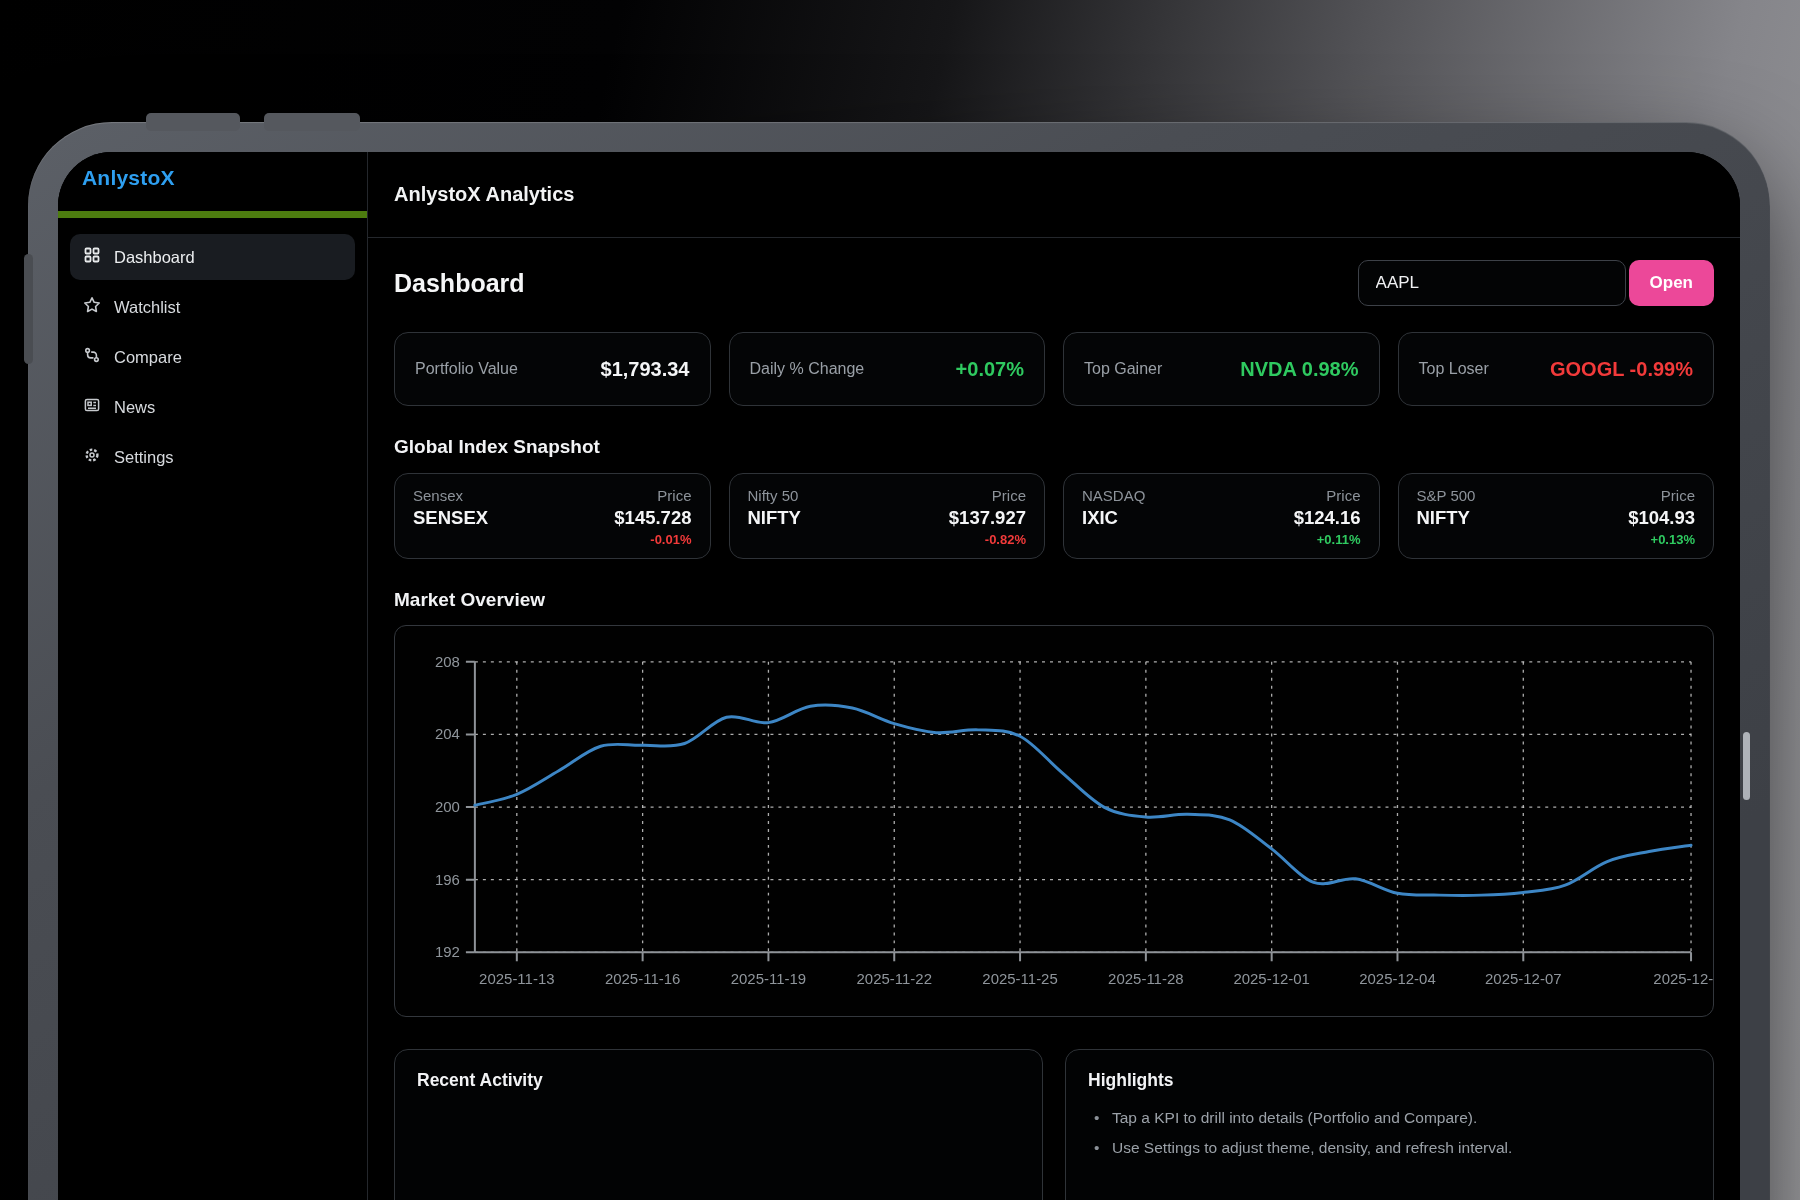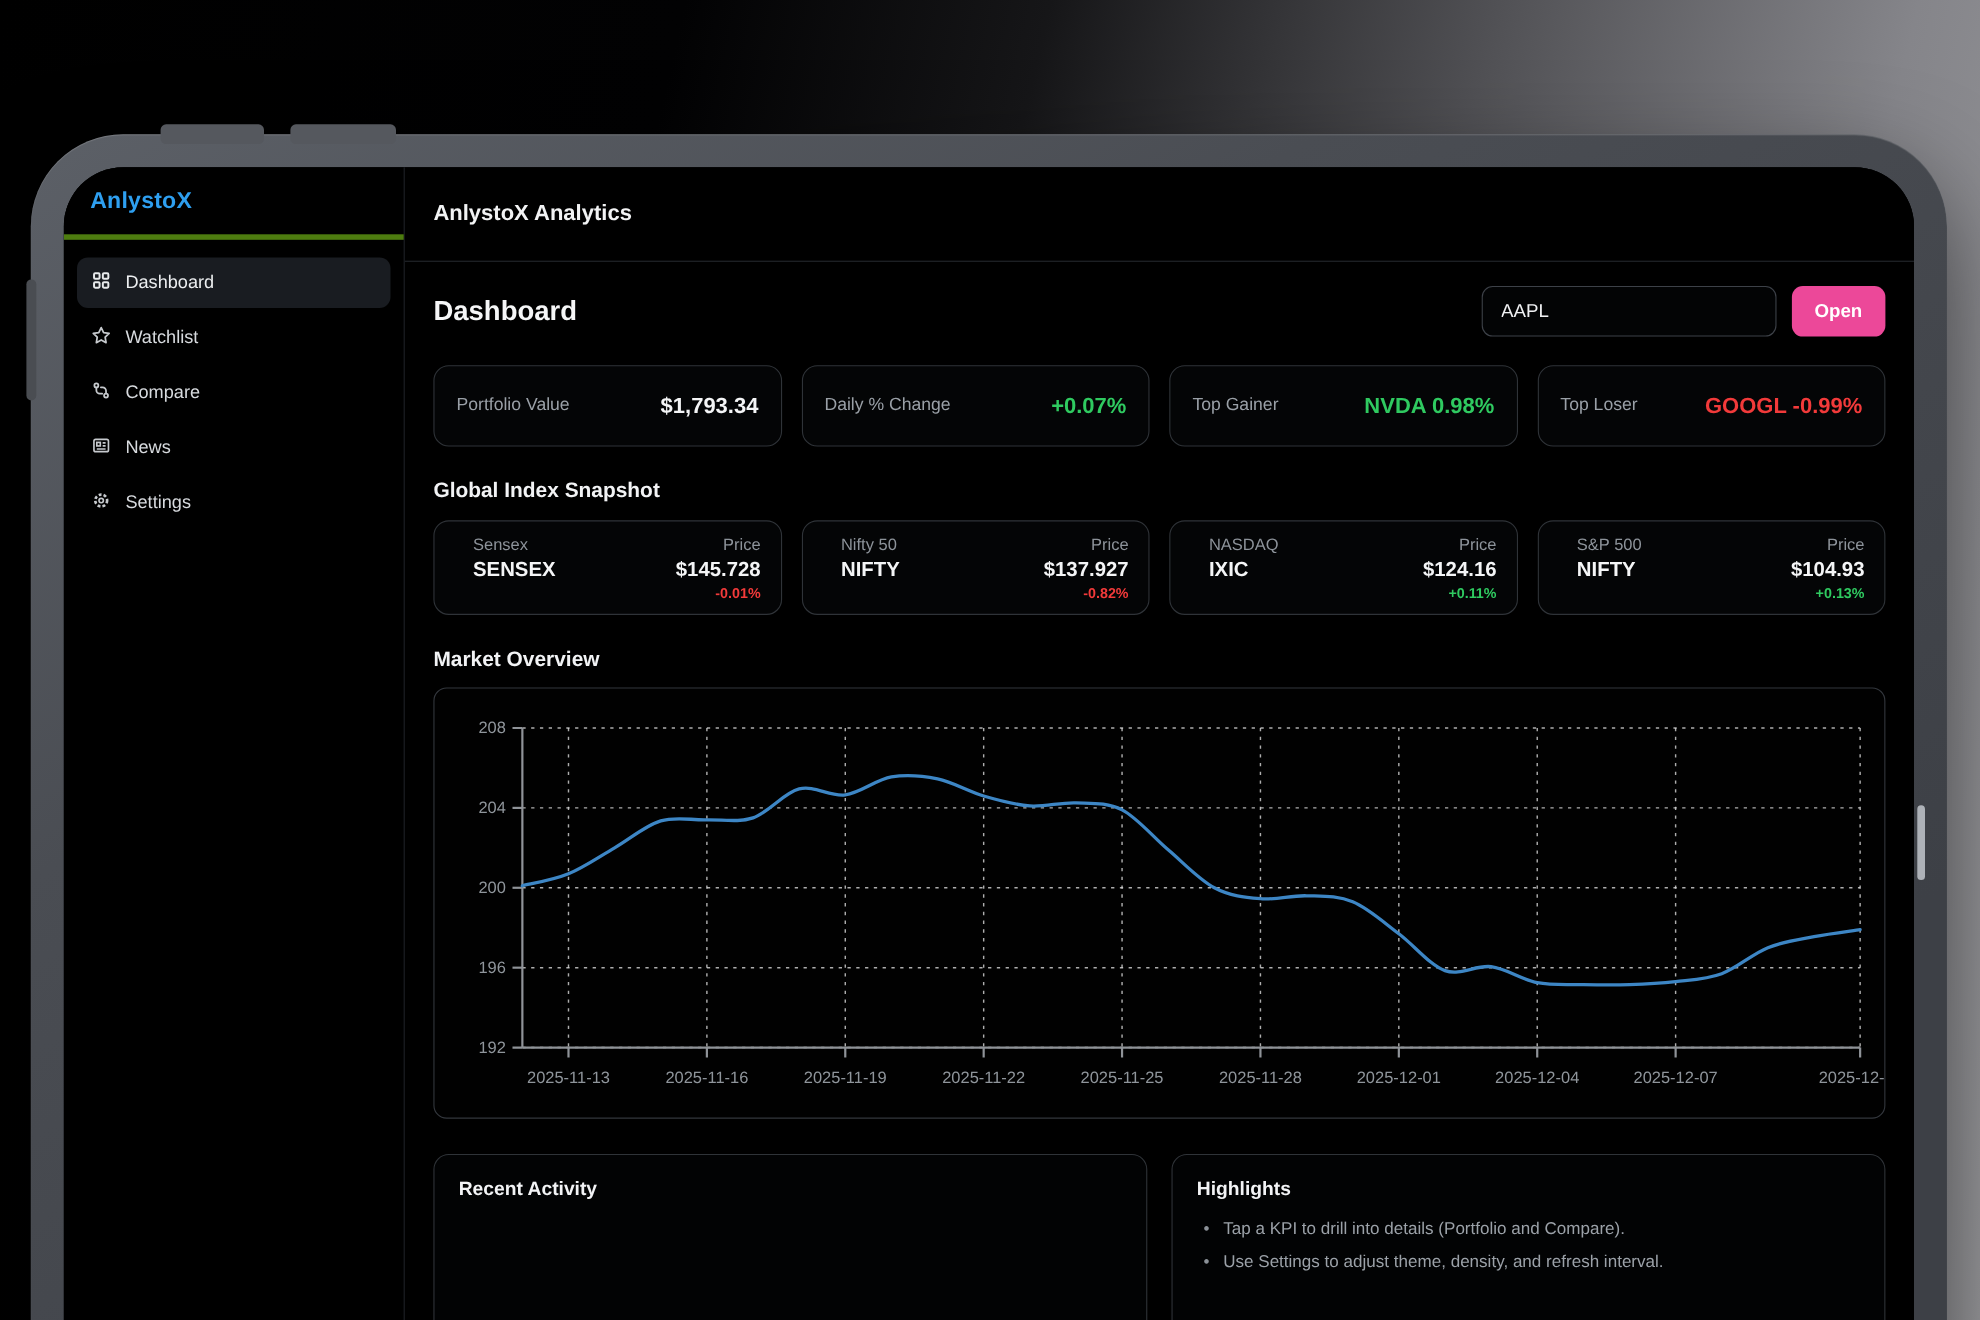--- a/index.html
+++ b/index.html
@@ -21,52 +21,52 @@
   .edge-btn.top1 { left:118px; top:-9px; width:94px; height:18px; }
   .edge-btn.top2 { left:236px; top:-9px; width:96px; height:18px; }
   .edge-btn.left1 { left:-4px; top:132px; width:9px; height:110px; background:#4a4d52; }
   .edge-btn.power { right:20px; top:610px; width:7px; height:68px; background:#aeb2b8; border-radius:4px; }
   .screen {
     width:100%; height:100%; background:#000; border-radius:54px; overflow:hidden;
     display:flex; box-shadow:inset 0 0 0 2px #0a0b0d;
   }
   
   .sidebar { width:310px; background:#000; border-right:1px solid #24272c; display:flex; flex-direction:column; }
-  .logo-wrap { height:66px; display:flex; align-items:center; padding:0 24px; border-bottom:5px solid #4d7c0f; }
+  .logo-wrap { height:66px; display:flex; padding:14px 24px; border-bottom:7px solid #4d7c0f; }
   .logo { color:#2e9ff0; font-size:21px; font-weight:bold; letter-spacing:.2px; }
   .nav { padding:16px 12px; display:flex; flex-direction:column; gap:4px; }
   .nav-item { display:flex; align-items:center; gap:13px; height:46px; padding:0 13px; border-radius:10px;
               color:#d7dade; font-size:16.5px; cursor:default; }
   .nav-item.active { background:#191c21; color:#eceef0; }
   .nav-item svg { flex:0 0 auto; }
   
   .main { flex:1; display:flex; flex-direction:column; background:#000; }
   .topbar { height:86px; display:flex; align-items:center; padding:0 26px; border-bottom:1px solid #24272c; }
   .topbar-title { color:#f2f3f4; font-size:20px; font-weight:bold; }
   .content { padding:22px 26px; }
   .page-row { display:flex; align-items:center; justify-content:space-between; }
   .page-title { color:#f5f6f7; font-size:25px; font-weight:bold; }
-  .search-group { display:flex; align-items:center; gap:14px; }
+  .search-group { display:flex; align-items:center; gap:3px; }
   .ticker-input { width:268px; height:46px; background:#030405; border:1.5px solid #3d4148; border-radius:10px;
                   color:#f0f1f3; font-size:17px; padding:0 17px; outline:none; font-family:"Liberation Sans",sans-serif; }
   .open-btn { height:46px; padding:0 21px; background:#ec4899; border:none; border-radius:10px;
               color:#fff; font-size:17px; font-weight:bold; cursor:pointer; font-family:"Liberation Sans",sans-serif; }
   
   .kpi-row { display:flex; gap:18px; margin-top:26px; }
   .kpi-card { flex:1; height:74px; background:#040506; border:1px solid #2f3338; border-radius:14px;
               display:flex; align-items:center; justify-content:space-between; padding:0 20px; }
   .kpi-label { color:#9aa0a7; font-size:16px; }
   .kpi-value { font-size:20px; font-weight:bold; }
   .c-white { color:#f4f5f6; } .c-green { color:#2fca60; } .c-red { color:#f23a3a; }
   
   .section-title { color:#f2f3f5; font-size:19px; font-weight:bold; margin-top:30px; }
   
   .idx-row { display:flex; gap:18px; margin-top:15px; }
   .idx-card { flex:1; background:#040506; border:1px solid #2f3338; border-radius:14px; padding:13px 18px 11px; }
-  .idx-line { display:flex; justify-content:space-between; align-items:baseline;margin-left:17px; }
+  .idx-line { display:flex; justify-content:space-between; align-items:baseline; }
   .idx-name, .idx-price-label { color:#8d939a; font-size:15px; }
   .idx-symbol, .idx-price { color:#f4f5f6; font-size:18.5px; font-weight:bold; margin-top:3px; }
   .idx-change { font-size:13px; font-weight:bold; text-align:right; margin-top:3px; }
   
   .chart-card { margin-top:14px; height:392px; border:1px solid #33373d; border-radius:12px; background:#010101; overflow:hidden; }
   .chart-card svg { display:block; width:100%; height:100%; }
   
   .bottom-row { display:flex; gap:22px; margin-top:32px; }
   .panel { flex:1; background:#020304; border:1px solid #2f3338; border-radius:14px; padding:20px 22px; height:180px; }
   .panel-title { color:#f2f3f5; font-size:17.5px; font-weight:bold; }

